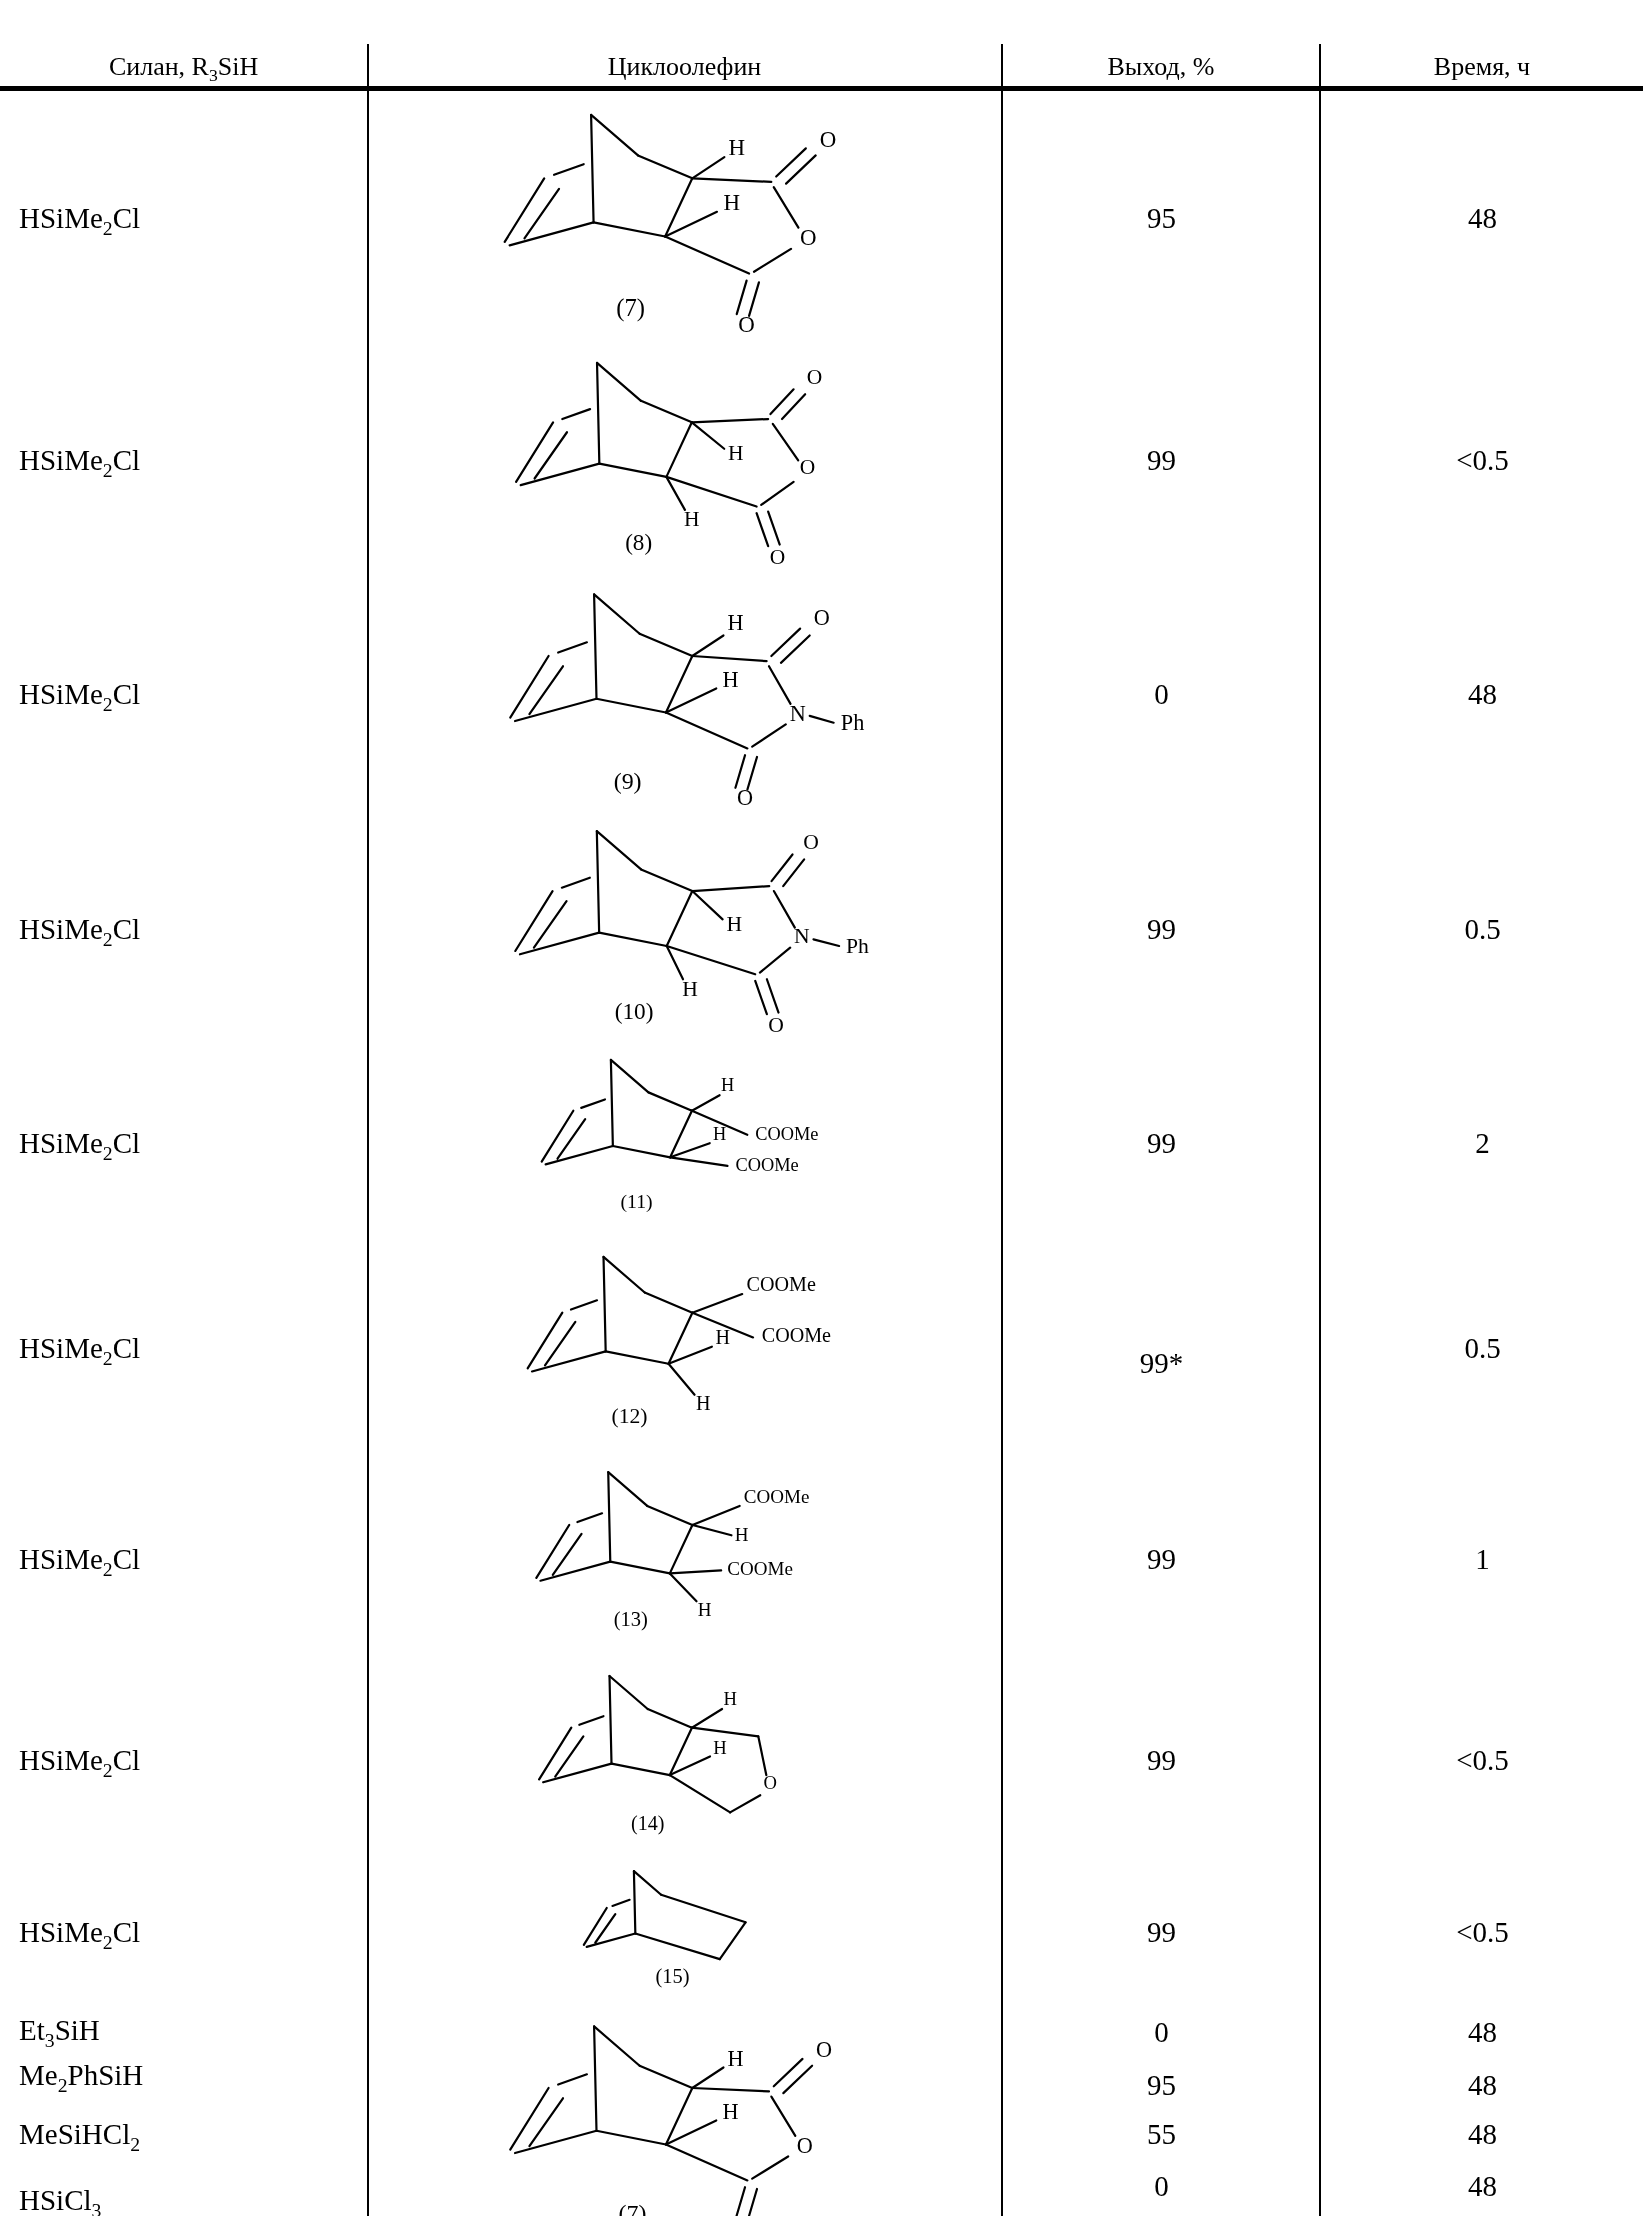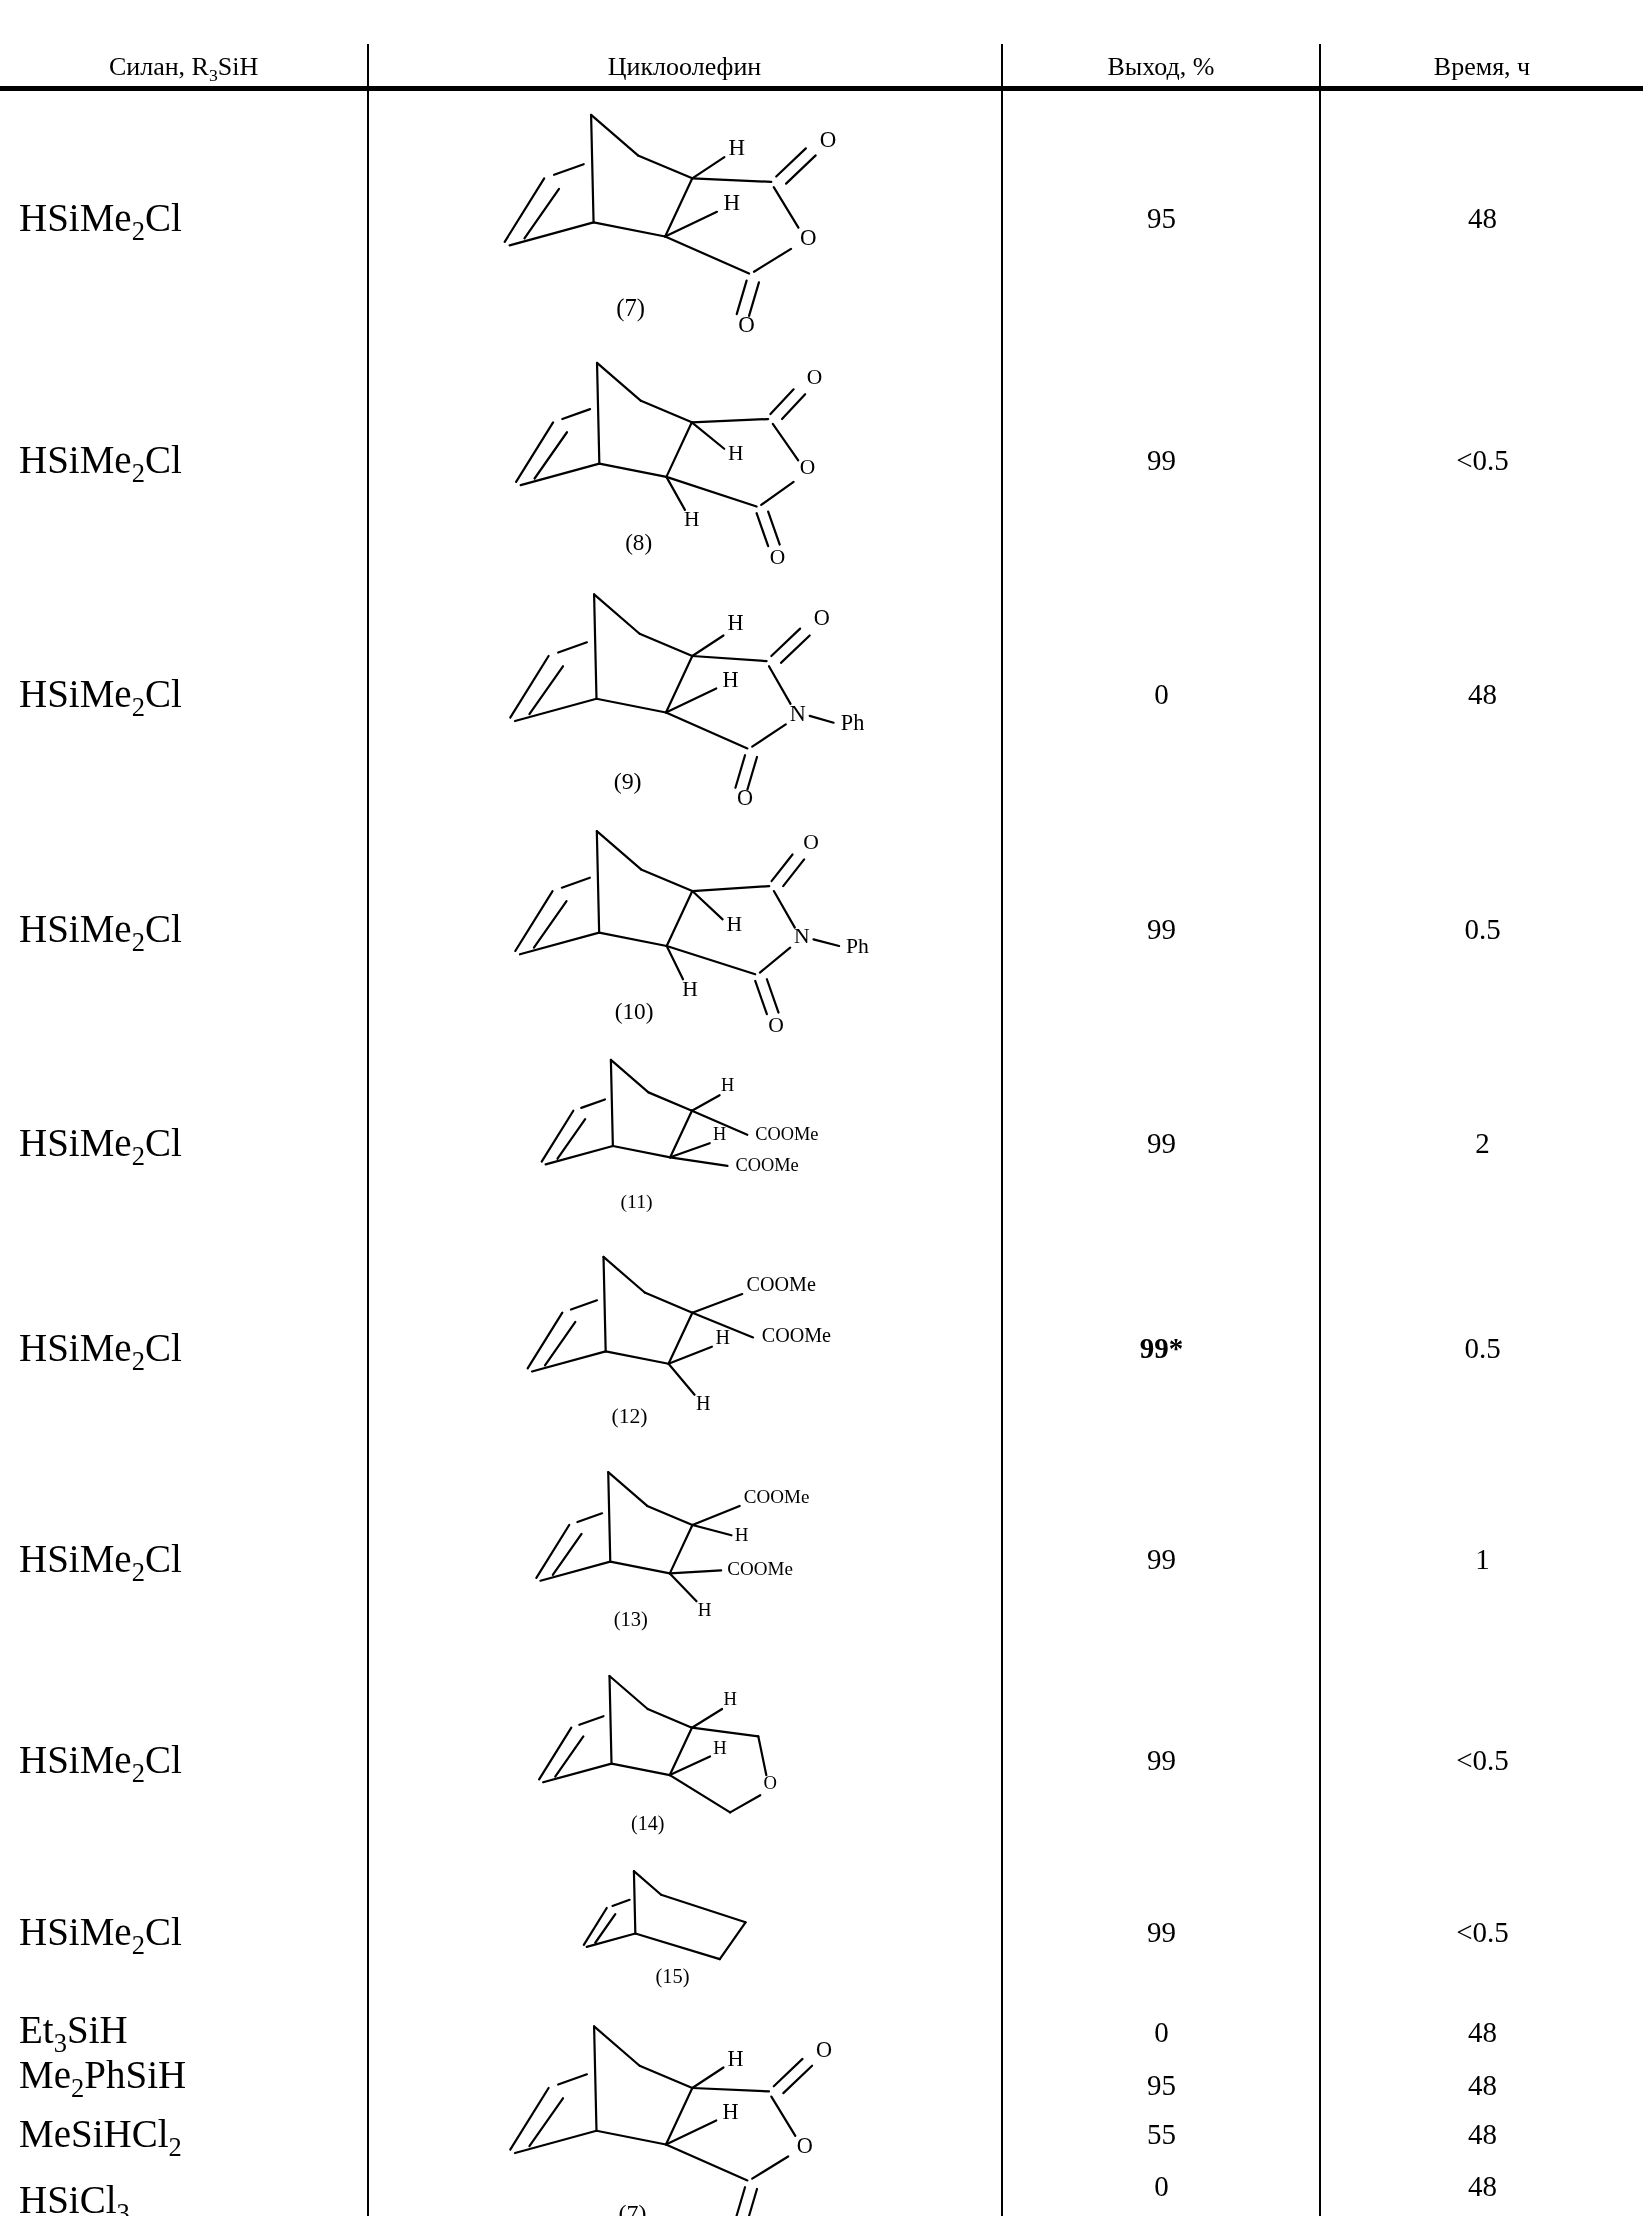--- a/index.html
+++ b/index.html
@@ -14,21 +14,21 @@
   }
   .vline{position:absolute;top:0;width:2.3px;background:#000;}
   .hrule{position:absolute;left:0;width:1644px;background:#000;}
   .hdr{
     position:absolute;top:6.2px;height:34px;line-height:34px;
     text-align:center;font-size:26px;white-space:nowrap;
   }
   .row{position:absolute;left:0;width:1644px;}
   .silane{
     position:absolute;left:19px;height:42px;line-height:42px;
-    font-size:39px;white-space:nowrap;
+    font-size:29px;white-space:nowrap;
   }
   .val{
     position:absolute;height:42px;line-height:42px;width:231px;
     text-align:center;font-size:29px;white-space:nowrap;
   }
   sub{font-size:0.68em;line-height:0;}
   svg.mol{position:absolute;}
   svg.mol line{stroke:#000;stroke-width:2.2;vector-effect:non-scaling-stroke;stroke-linecap:round;}
   svg.mol text{fill:#000;font-family:"Liberation Serif","DejaVu Serif",serif;}
 </style>
@@ -200,21 +200,21 @@
           <line x1="218.4" y1="156" x2="299.6" y2="168"></line>
           <text x="299.6" y="62" font-size="26" text-anchor="middle">H</text>
           <text x="288.4" y="132" font-size="26" text-anchor="middle">H</text>
           <text x="338.8" y="132" font-size="26" text-anchor="start">COOMe</text>
           <text x="310.8" y="176" font-size="26" text-anchor="start">COOMe</text>
           <text x="170.8" y="228" font-size="28" text-anchor="middle">(11)</text>
         </svg>
       </div>
       <div class="row" style="top: 1196px; height: 215px;">
         <div class="silane" style="top: 87px;"><span>HSiMe</span><sub>2</sub><span>Cl</span></div>
-        <div class="val" style="left: 1046px; top: 87px; font-weight: bold;">99*</div>
+        <div class="val" style="left: 1046px; top: 102px;">99*</div>
         <div class="val" style="left: 1367px; top: 87px;">0.5</div>
         <svg class="mol" viewBox="0 0 500 270" width="388" height="209" style="left: 499px; top: 3.1px;">
           <line x1="134.4" y1="18" x2="187.6" y2="64"></line>
           <line x1="134.4" y1="18" x2="137.2" y2="140"></line>
           <line x1="126.0" y1="74" x2="92.4" y2="86"></line>
           <line x1="81.2" y1="90" x2="36.4" y2="162"></line>
           <line x1="98.0" y1="102" x2="58.8" y2="158"></line>
           <line x1="42.0" y1="166" x2="137.2" y2="140"></line>
           <line x1="187.6" y1="64" x2="249.2" y2="90"></line>
           <line x1="249.2" y1="90" x2="218.4" y2="156"></line>

